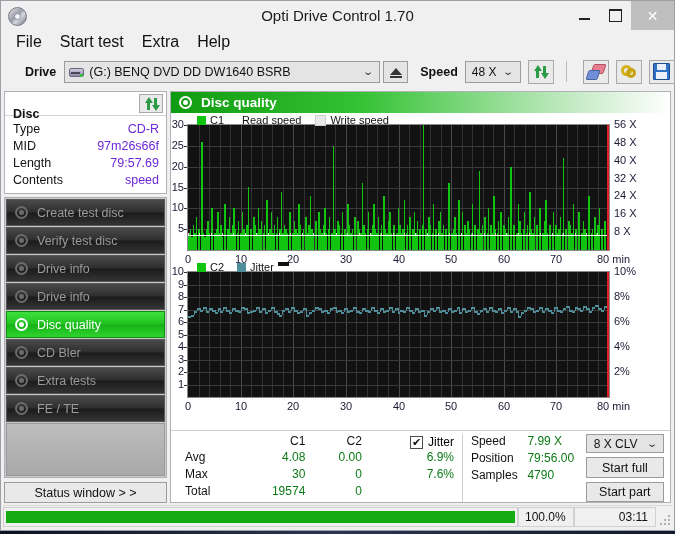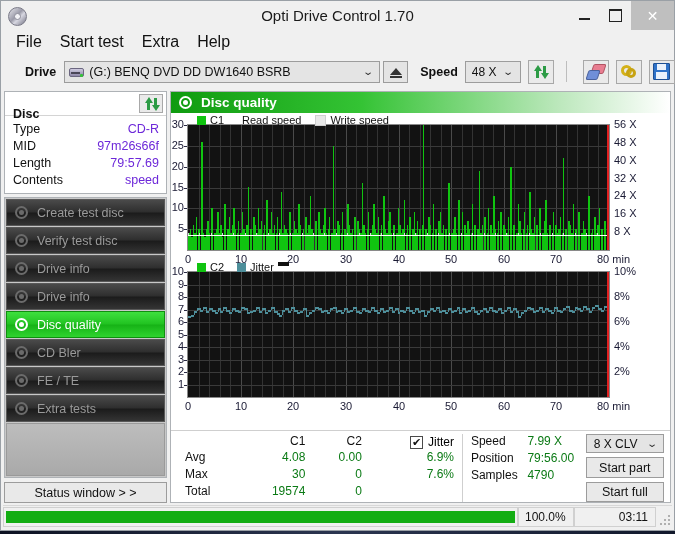--- a/index.html
+++ b/index.html
@@ -395,28 +395,28 @@
               <i class="ring"></i>
               <i class="dot"></i>
             </span>
           <span>CD Bler</span>
         </div>
         <div class="navbtn">
           <span class="nico">
               <i class="ring"></i>
               <i class="dot"></i>
             </span>
-          <span>FE / TE</span>
+          <span>Extra tests</span>
         </div>
         <div class="navbtn">
           <span class="nico">
               <i class="ring"></i>
               <i class="dot"></i>
             </span>
-          <span>Extra tests</span>
+          <span>FE / TE</span>
         </div>
         <div class="nav-filler"></div>
       </div>
 
       <div class="status-btn">Status window &gt; &gt;</div>
     </div>
 
     <div class="right">
       <div class="qhead">
         <span class="qico">
@@ -1226,22 +1226,22 @@
           <div class="st-col st-rvals">
             <div class="st-rv">7.99 X</div>
             <div class="st-rv">79:56.00</div>
             <div class="st-rv">4790</div>
           </div>
           <div class="st-btns">
             <div class="clv-combo">
               <span class="t">8 X CLV</span>
               <span class="combo-arrow">⌄</span>
             </div>
+            <div class="act-btn">Start full</div>
             <div class="act-btn">Start part</div>
-            <div class="act-btn">Start full</div>
           </div>
         </div>
       </div>
     </div>
   </div>
 
   <div class="statusbar">
     <div class="sb-cell sb-prog">
       <div class="prog-outer">
           <div class="prog-fill" id="progfill" style="width: 100%;"></div>

